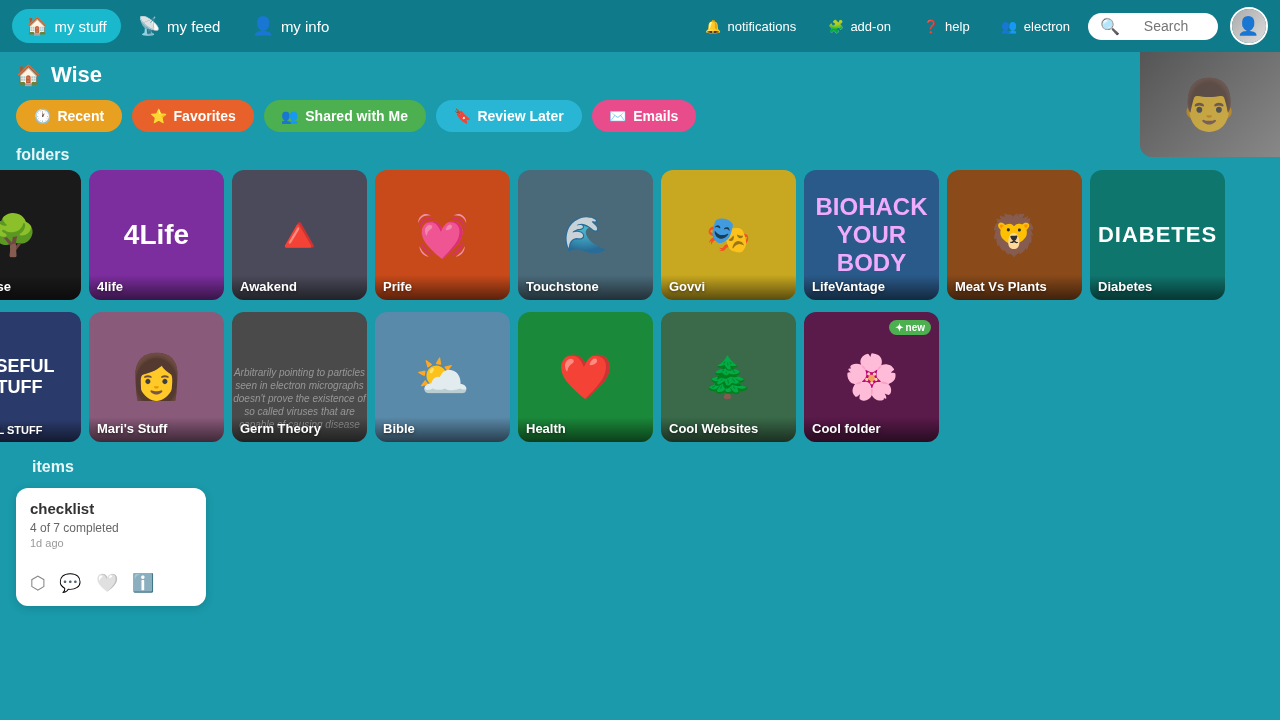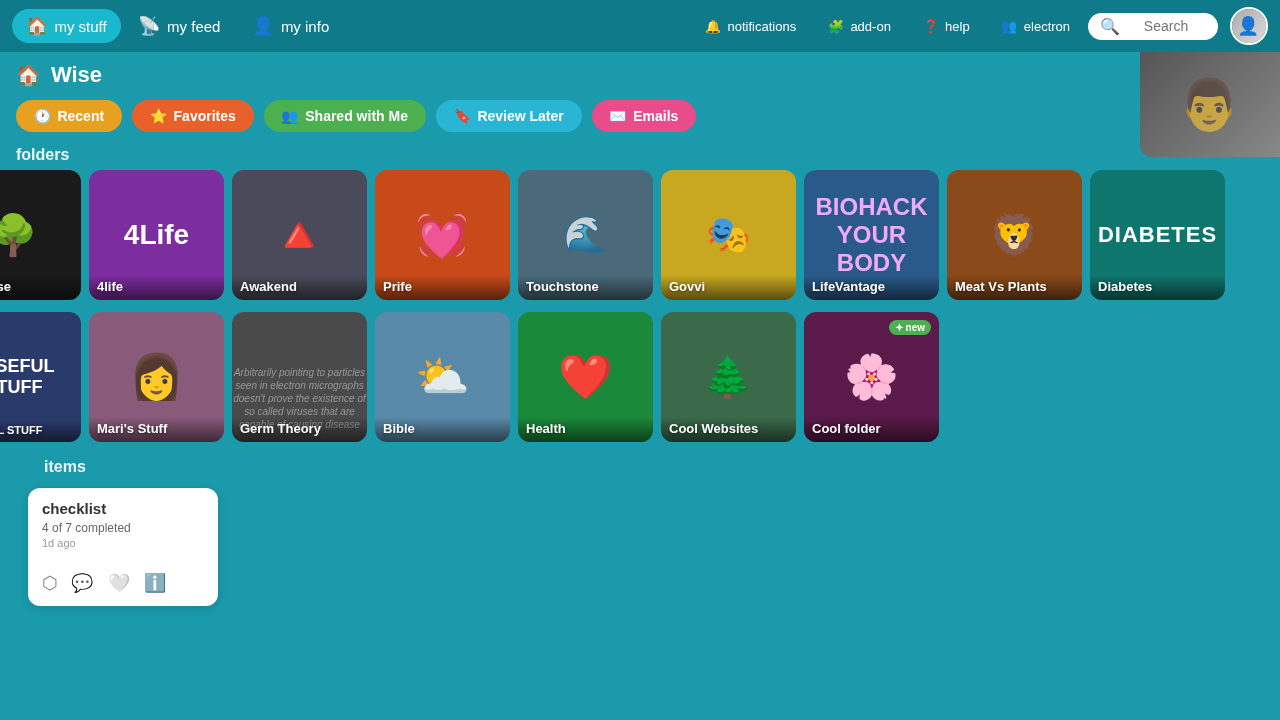--- a/index.html
+++ b/index.html
@@ -179,21 +179,21 @@
       width: 100%;
       height: 100%;
       display: flex;
       align-items: center;
       justify-content: center;
       font-size: 40px;
     }
 
     
     .items-section {
-      padding: 4px 16px 0 28px;
+      padding: 4px 16px 0 16px;
     }
 
     
     .checklist-card {
       background: #fff;
       border-radius: 12px;
       padding: 12px 14px;
       width: 190px;
       box-shadow: 0 2px 8px rgba(0,0,0,0.15);
       margin-top: 6px;

